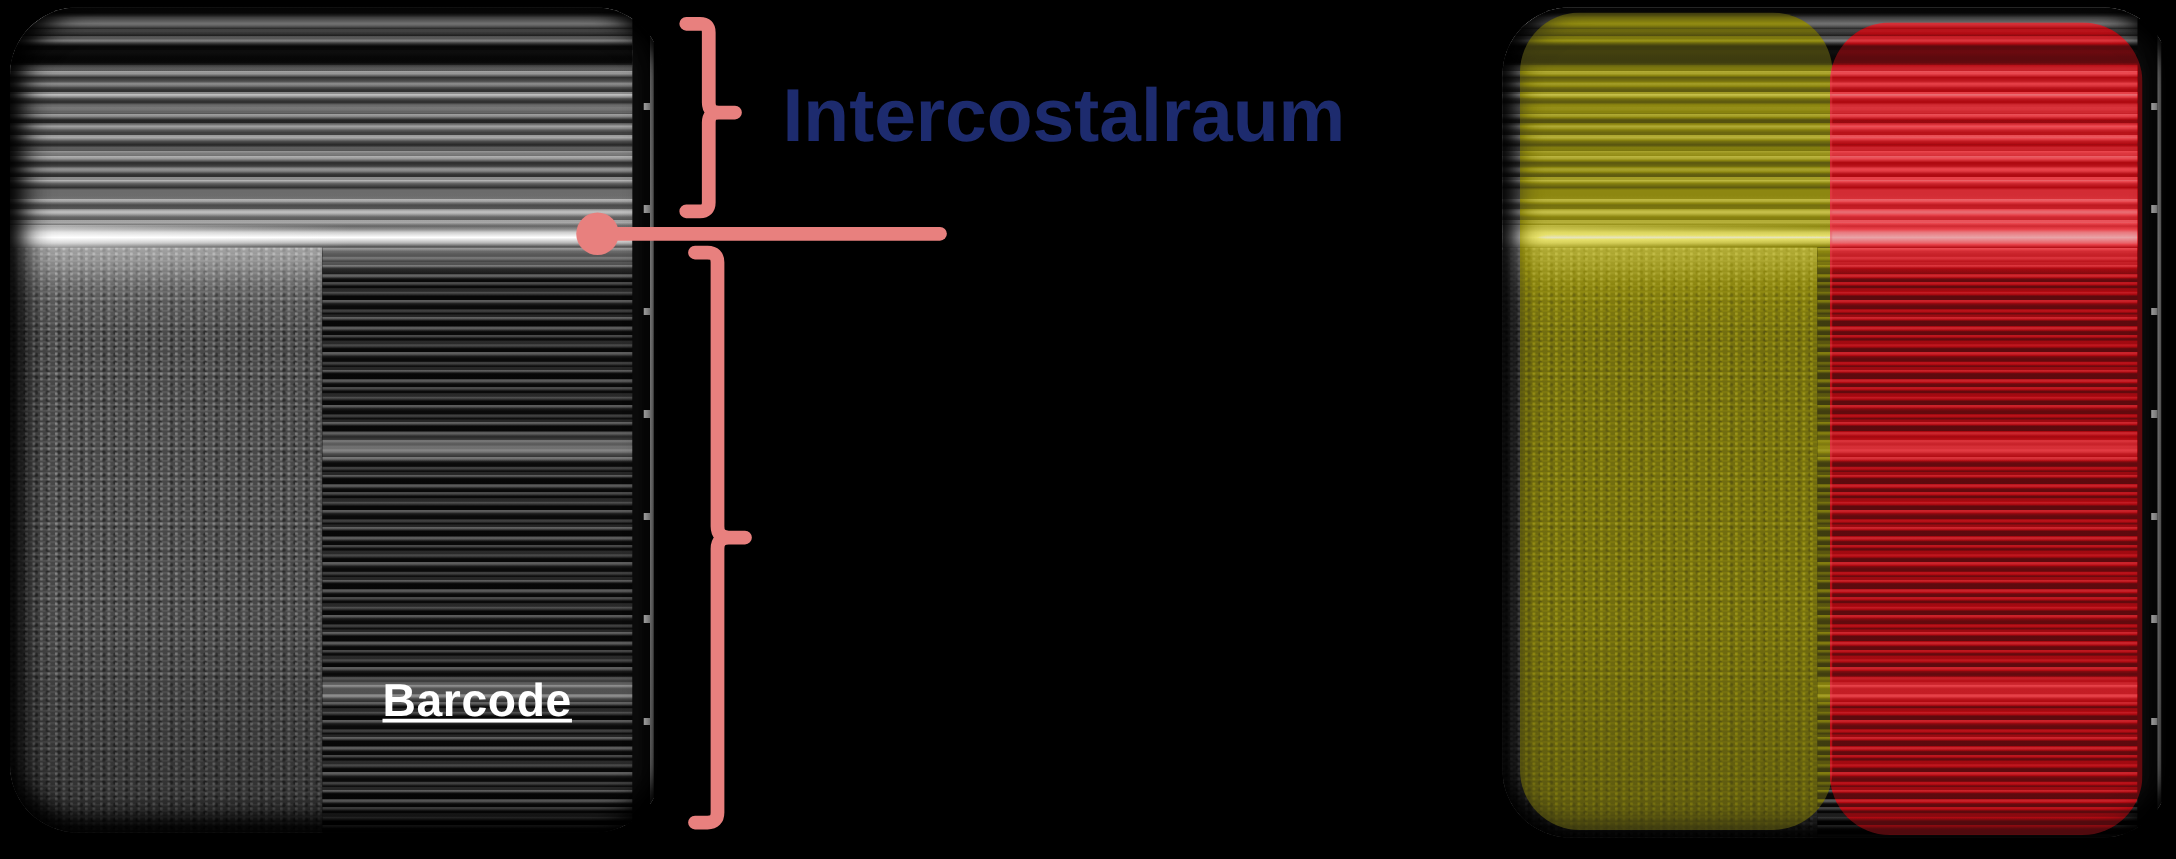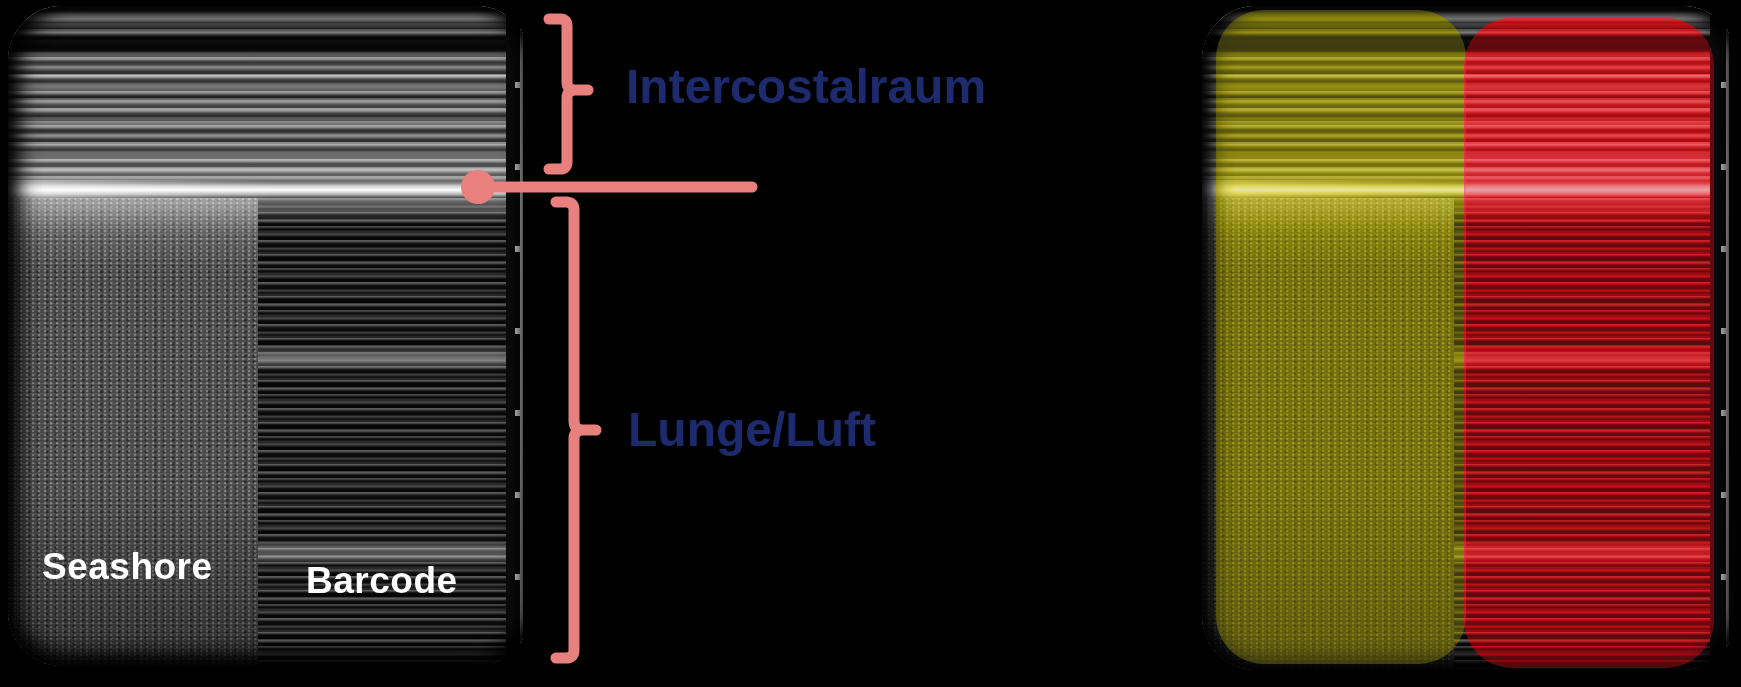--- a/index.html
+++ b/index.html
@@ -70,71 +70,69 @@
     background:repeating-linear-gradient(180deg, rgba(0,0,0,0) 0 76px, #c4c4c4 76px 82px);}
 
   .vignette{position:absolute;inset:0;border-radius:54px;pointer-events:none;
     box-shadow:inset 0 0 22px 6px rgba(0,0,0,.85), inset 12px 0 22px rgba(0,0,0,.6),
                inset -4px 0 10px rgba(0,0,0,.7), inset 0 10px 14px rgba(0,0,0,.5),
                inset 0 -12px 16px rgba(0,0,0,.7);}
 
   
   .img-label{position:absolute;color:#fff;font-weight:700;font-size:37px;letter-spacing:.5px;line-height:1;}
   .seashore-label{left:34px;top:542px;}
-  .barcode-label{left:298px;top:556px;}
+  .barcode-label{left:298px;top:536px;text-decoration:underline;}
 
   
   .overlay{position:absolute;border-radius:48px;overflow:hidden;}
   .overlay .tint{position:absolute;inset:0;mix-blend-mode:color;}
   .overlay .boost{position:absolute;inset:0;}
   .overlay.y{left:14px;top:4px;width:250px;height:654px;}
   .overlay.y .tint{background:#b3ad3a;}
   .overlay.y .boost{background:rgba(178,172,48,.32);}
   .overlay.r{left:262px;top:12px;width:250px;height:650px;}
   .overlay.r .tint{background:#cf2f35;}
   .overlay.r .boost{background:rgba(200,25,35,.40);}
 
   
   .ann-layer{position:absolute;left:0;top:0;width:1741px;height:687px;pointer-events:none;}
   .ann-stroke{stroke:#e8807e;stroke-width:11;fill:none;stroke-linecap:round;stroke-linejoin:round;}
   .ann-fill{fill:#e8807e;}
 
-  .ann-label{position:absolute;color:#1d2b6e;font-weight:700;font-size:48px;line-height:1;letter-spacing:0;}
+  .ann-label{position:absolute;color:#1d2b6e;font-weight:700;font-size:60px;line-height:1;letter-spacing:0;}
   .l-intercostal{left:626px;top:63px;}
   .l-pleura{left:786px;top:163px;}
   .l-lung{left:628px;top:406px;}
 </style>
 </head>
 <body>
 
 <div class="stage">
 
   <div class="us-panel left">
     <div class="tex tissue"></div>
     <div class="tex pleura-line"></div>
     <div class="tex seashore"></div>
     <div class="tex barcode"></div>
     <div class="scale-col">
       <div class="scale-ticks"></div>
       <div class="scale-line"></div>
     </div>
     <div class="vignette"></div>
-    <span class="img-label seashore-label">Seashore</span>
     <span class="img-label barcode-label">Barcode</span>
   </div>
 
   <svg class="ann-layer" viewBox="0 0 1741 687" xmlns="http://www.w3.org/2000/svg">
     <path class="ann-stroke" d="M549 19 H560 Q567 19 567 26 V82 Q567 90 575 90 H588 M588 90 H575 Q567 90 567 98 V162 Q567 169 560 169 H549"></path>
     <line class="ann-stroke" x1="478" y1="187" x2="752" y2="187"></line>
     <circle class="ann-fill" cx="478" cy="187" r="17"></circle>
     <path class="ann-stroke" d="M556 202 H566 Q574 202 574 210 V421 Q574 430 583 430 H596 M596 430 H583 Q574 430 574 439 V650 Q574 658 566 658 H556"></path>
   </svg>
 
   <div class="ann-label l-intercostal">Intercostalraum</div>
-  <div class="ann-label l-lung">Lunge/Luft</div>
 
   <div class="us-panel right">
     <div class="tex tissue"></div>
     <div class="tex pleura-line"></div>
     <div class="tex seashore"></div>
     <div class="tex barcode"></div>
     <div class="scale-col">
       <div class="scale-ticks"></div>
       <div class="scale-line"></div>
     </div>

